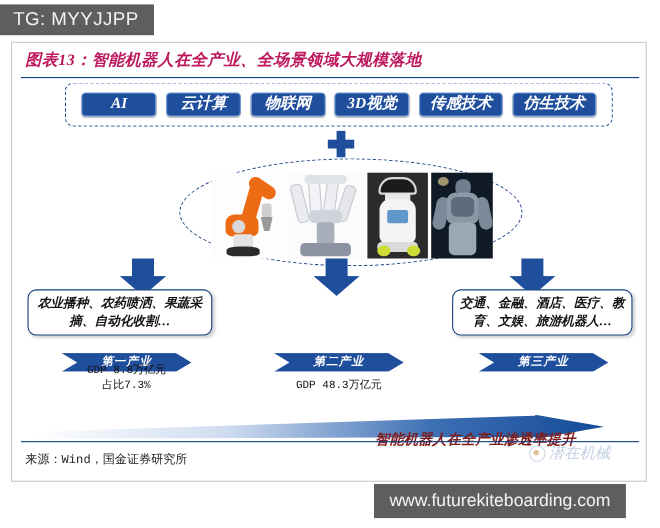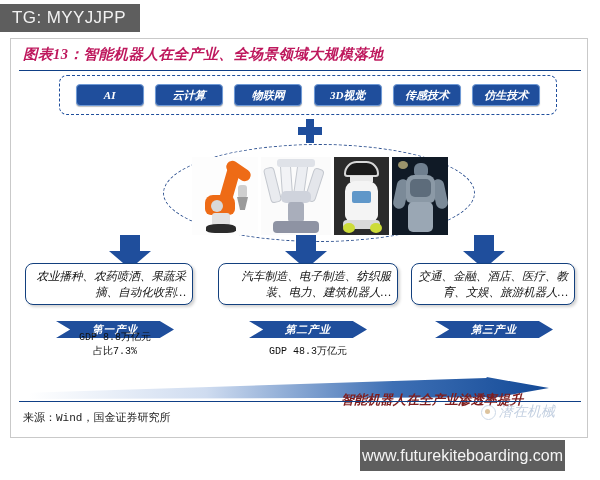--- a/index.html
+++ b/index.html
@@ -59,21 +59,21 @@
     padding:0 10px;
   }
   .tech-chip{
     min-width:48px;height:20px;
     background:#1f4e9c;
     border:1px solid #6f9ad6;
     border-radius:4px;
     color:#fff;
     font-family:"Liberation Serif","DejaVu Serif",serif;
     font-weight:bold;font-style:italic;
-    font-size:11px;line-height:20px;
+    font-size:14px;line-height:20px;
     text-align:center;
     padding:0 9px;
     white-space:nowrap;
     box-shadow:0 1px 1px rgba(0,0,0,.25);
   }
 
   
   .plus{
     position:absolute;left:287px;top:80px;width:24px;height:24px;
   }
@@ -141,23 +141,23 @@
   .darrow .stem{position:absolute;left:11px;top:0;width:20px;height:18px;background:#1f4e9c;}
   .darrow .head{position:absolute;left:0;top:16px;width:42px;height:18px;background:#1f4e9c;clip-path:polygon(0 0,100% 0,50% 100%);}
 
   
   .sbox{
     position:absolute;height:42px;
     border:1.4px solid #13407e;border-radius:8px;
     background:#fff;
     box-sizing:border-box;
     display:flex;align-items:center;justify-content:center;
-    text-align:right;
-    font-family:"Liberation Serif","DejaVu Serif",serif;
-    font-weight:normal;font-style:italic;
+    text-align:center;
+    font-family:"Liberation Serif","DejaVu Serif",serif;
+    font-weight:bold;font-style:italic;
     font-size:11.5px;line-height:16px;color:#111;
     padding:0 6px;
     box-shadow:2px 2px 3px rgba(0,0,0,.18);
   }
 
   
   .chev{
     position:absolute;height:17px;width:118px;
     background:#1f4e9c;
     clip-path:polygon(0 0,88% 0,100% 50%,88% 100%,0 100%,12% 50%);
@@ -199,25 +199,25 @@
     width:13px;height:13px;border:1.5px solid #c3d1e2;border-radius:50%;
     position:relative;display:inline-block;
   }
   .wmark .wicon:after{
     content:"";position:absolute;left:3px;top:3px;width:5px;height:5px;
     background:#d7b98d;border-radius:50%;
   }
 
   
   .url-bar{
-    position:absolute;left:360px;top:440px;
+    position:absolute;left:340px;top:440px;
     background:#5e5e5e;color:#f4f4f4;
     font-family:"Liberation Sans","DejaVu Sans",sans-serif;
     font-size:16px;line-height:31px;
-    padding:0 2px;white-space:nowrap;
+    padding:0 14px;white-space:nowrap;
   }
 </style>
 </head>
 <body>
 
 <div id="root">
 
   <div class="tg-tag">TG: MYYJJPP</div>
 
   <div class="figure">
@@ -287,21 +287,20 @@
     <div class="darrow" style="left:274px;top:196px;">
       <span class="stem"></span>
         <span class="head"></span>
     </div>
     <div class="darrow" style="left:452px;top:196px;">
       <span class="stem"></span>
         <span class="head"></span>
     </div>
 
     <div class="sbox" style="left:14px;top:224px;width:168px;">农业播种、农药喷洒、果蔬采摘、自动化收割…</div>
-    <div class="sbox" style="left:207px;top:224px;width:180px;">汽车制造、电子制造、纺织服装、电力、建筑机器人…</div>
     <div class="sbox" style="left:400px;top:224px;width:164px;">交通、金融、酒店、医疗、教育、文娱、旅游机器人…</div>
 
     <div class="chev" style="left:45px;top:282px;">第一产业</div>
     <div class="chev" style="left:238px;top:282px;">第二产业</div>
     <div class="chev" style="left:424px;top:282px;">第三产业</div>
 
     <div class="gdp" style="left:29px;top:292px;">
       <div>GDP 8.8万亿元</div>
       <div>占比7.3%</div>
     </div>

